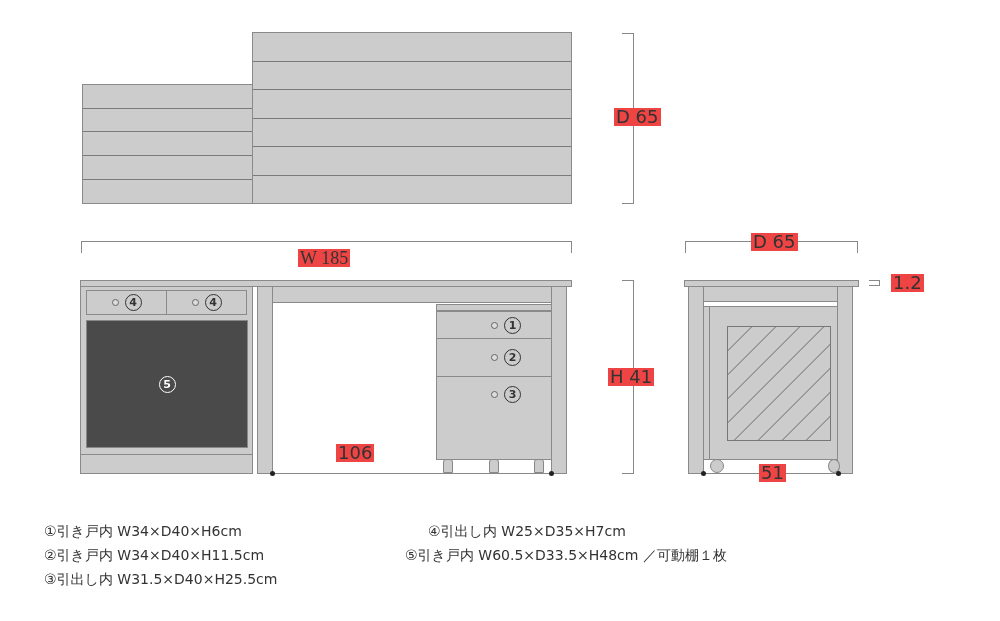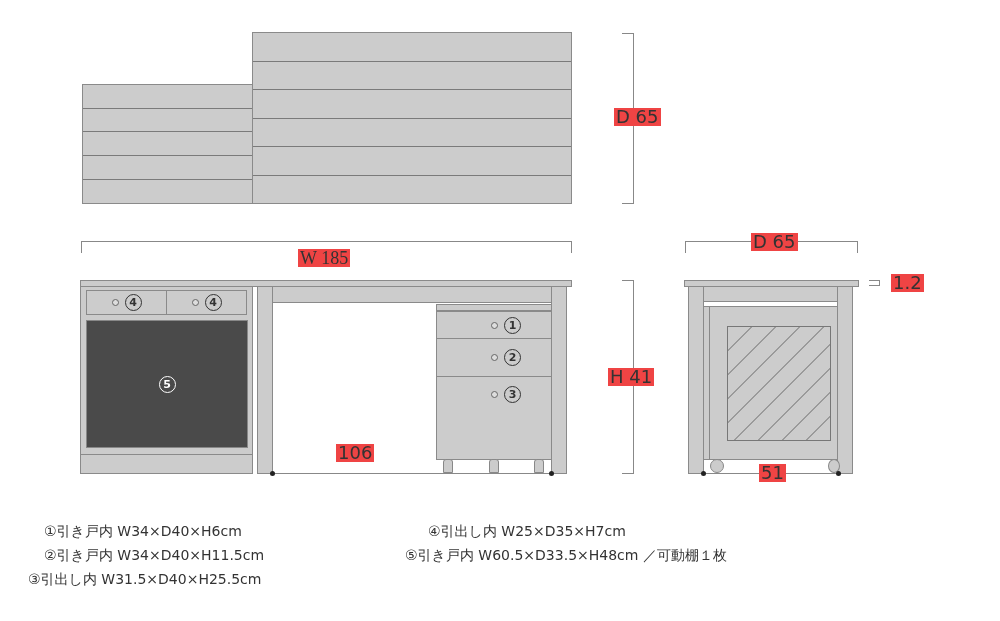--- a/index.html
+++ b/index.html
@@ -128,21 +128,21 @@
   <div class="dim-text" style="left:891px; top:274px;">1.2</div>
 </div>
 
 <div>
   <div class="spec" style="left:44px; top:520px;">
     <span>①</span><span>引き戸内 W34×D40×H6cm</span>
   </div>
   <div class="spec" style="left:44px; top:544px;">
     <span>②</span><span>引き戸内 W34×D40×H11.5cm</span>
   </div>
-  <div class="spec" style="left:28px; top:568px;">
+  <div class="spec" style="left:44px; top:568px;">
     <span>③</span><span>引出し内 W31.5×D40×H25.5cm</span>
   </div>
   <div class="spec" style="left:428px; top:520px;">
     <span>④</span><span>引出し内 W25×D35×H7cm</span>
   </div>
   <div class="spec" style="left:405px; top:544px;">
     <span>⑤</span><span>引き戸内 W60.5×D33.5×H48cm ／可動棚１枚</span>
   </div>
 </div>
 

